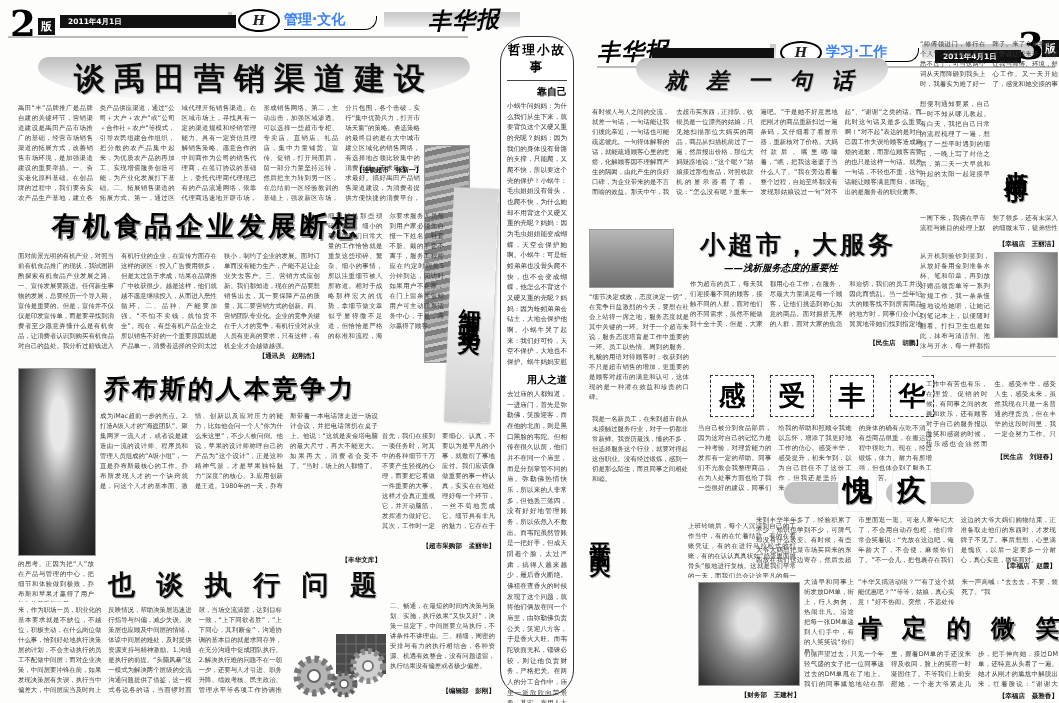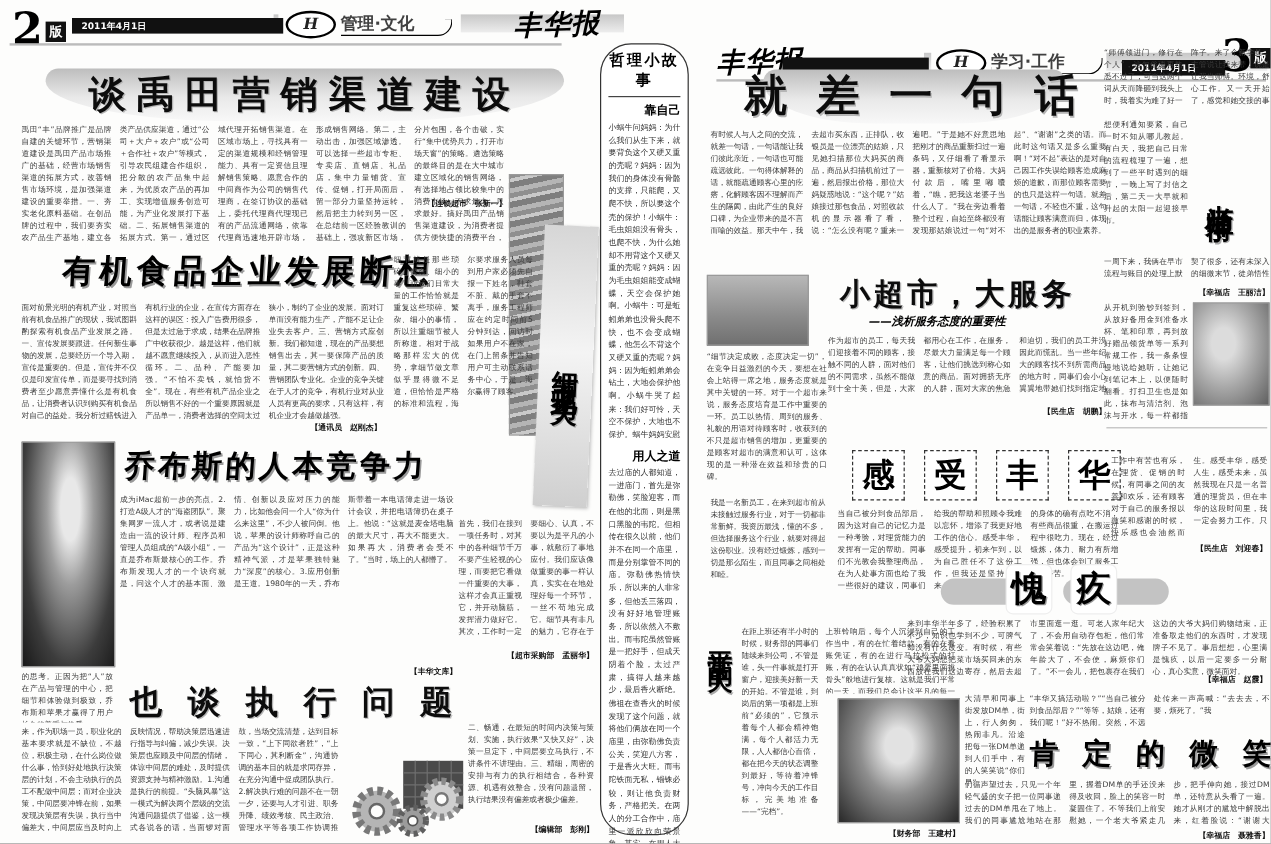--- a/index.html
+++ b/index.html
@@ -26,21 +26,21 @@
           transform:rotate(2.5deg);box-shadow:1px 1px 3px #bbb;
           display:flex;align-items:center;justify-content:center;}
   
   .blackbar{background:#111;}
   .datebar{color:#fff;font-size:7.5px;font-weight:700;display:flex;align-items:center;padding-left:8px;}
   .pg-num{font-size:37px;font-weight:900;font-family:"DejaVu Serif",serif;line-height:1;color:#000;}
   .pg-word{background:#111;color:#fff;font-size:11px;font-weight:700;width:17px;height:17px;
            display:flex;align-items:center;justify-content:center;}
   .masthead{font-family:"DejaVu Serif",serif;font-weight:900;font-style:italic;font-size:23px;
             color:#000;transform:rotate(-2deg);letter-spacing:1px;white-space:nowrap;}
-  .section-name{font-size:14px;font-weight:900;color:#404040;white-space:nowrap;}
+  .section-name{font-size:14px;font-weight:900;color:#3b82f6;white-space:nowrap;}
   .logo-ell{border:2px solid #000;border-radius:50%;background:#fff;
             display:flex;align-items:center;justify-content:center;
             font-family:"DejaVu Serif",serif;font-style:italic;font-weight:900;font-size:13px;}
   .bracket{border-bottom:1.5px solid #000;border-right:1.5px solid #000;border-bottom-right-radius:12px;}
   .grayband{background:linear-gradient(180deg,#c7c7c7,#ededed);}
   .rule{background:#bbb;height:2px;}
   
   .ph{box-shadow:0 0 0 1px #9a9a9a inset;}
   .ph-wheat{background:repeating-linear-gradient(168deg,#8f8f8f 0 4px,#c9c9c9 4px 7px,#7e7e7e 7px 12px,#b5b5b5 12px 16px);}
   .ph-jobs{background:radial-gradient(ellipse at 52% 30%,#e8e8e8 0 14%,#9c9c9c 34%,#3c3c3c 70%,#161616 100%);}
@@ -135,21 +135,21 @@
   <div class="abs" style="left:776px;top:38px;width:146px;height:26px;background:#fdfdfc;"></div>
   <div class="abs logo-ell" style="left:780px;top:41px;width:38px;height:19px;">H</div>
   <div class="abs section-name" style="left:826px;top:43px;">学习·工作</div>
   <div class="abs bracket" style="left:826px;top:48px;width:92px;height:13px;"></div>
   <div class="abs blackbar datebar" style="left:935px;top:50px;width:78px;height:13px;">2011年4月1日</div>
   <div class="abs pg-num" style="left:1018px;top:28px;">3</div>
   <div class="abs pg-word" style="left:1042px;top:40px;">版</div>
   <div class="abs rule" style="left:597px;top:66px;width:458px;"></div>
 
   <div class="abs banner" style="left:636px;top:58px;width:252px;height:45px;">
-    <span class="h-main" style="font-size:36px;letter-spacing:6px;">就 差 一 句 话</span>
+    <span class="h-main" style="font-size:22px;letter-spacing:6px;font-style:italic;">就 差 一 句 话</span>
   </div>
   <div class="abs bt c4" style="left:592px;top:108px;width:330px;height:118px;">有时候人与人之间的交流，就差一句话，一句话能让我们彼此亲近，一句话也可能疏远彼此。一句得体解释的话，就能疏通顾客心里的疙瘩，化解顾客因不理解而产生的隔阂，由此产生的良好口碑，为企业带来的是不言而喻的效益。那天中午，我去超市买东西，正排队，收银员是一位漂亮的姑娘，只见她扫描那位大妈买的商品，商品从扫描机前过了一遍，然后报出价格，那位大妈疑惑地说：“这个呢？”姑娘接过那包食品，对照收款机的显示器看了看，说：“怎么没有呢？重来一遍吧。”于是她不好意思地把刚才的商品重新扫过一遍条码，又仔细看了看显示器，重新核对了价格。大妈付款后，嘴里嘟囔着，“瞧，把我这老婆子当什么人了。”我在旁边看着整个过程，自始至终都没有发现那姑娘说过一句“对不起”、“谢谢”之类的话。而此时这句话又是多么重要啊！“对不起”表达的是对自己因工作失误给顾客造成麻烦的道歉，而那位顾客需要的也只是这样一句话。就差一句话，不轻也不重，这句话能让顾客满意而归，体现出的是服务者的职业素养。</div>
 
   <div class="abs ph ph-checkout" style="left:589px;top:229px;width:85px;height:59px;"></div>
   <div class="abs bt" style="left:589px;top:293px;width:100px;height:118px;">“细节决定成败，态度决定一切”，在竞争日益激烈的今天，要想在社会上站得一席之地，服务态度就是其中关键的一环。对于一个超市来说，服务态度培育是工作中重要的一环。员工以热情、周到的服务、礼貌的用语对待顾客时，收获到的不只是超市销售的增加，更重要的是顾客对超市的满意和认可，这体现的是一种潜在效益和珍贵的口碑。</div>
   <div class="abs h-main" style="left:700px;top:228px;font-size:25px;letter-spacing:3px;">小超市，大服务</div>
   <div class="abs subtitle" style="left:724px;top:262px;">——浅析服务态度的重要性</div>
   <div class="abs bt c3" style="left:690px;top:280px;width:232px;height:58px;">作为超市的员工，每天我们迎接着不同的顾客，接触不同的人群，面对他们的不同需求，虽然不能做到十全十美，但是，大家都用心在工作，在服务，尽最大力量满足每一个顾客，让他们挑选到称心如意的商品。面对拥挤无序的人群，面对大家的焦急和迫切，我们的员工并没因此而慌乱。当一些年纪大的顾客找不到所需商品的地方时，同事们会小心翼翼地带她们找到指定地点快速购买；当一些顾客因长时间等待而发生争辩时，我们的员工会走过去，善意而又平和地劝说他们耐心等待；当拥挤的人群杂乱无序时，我们会用热情的微笑和礼貌的态度让他们冷静下来，排队等候。主动热情，耐心周到，文明礼貌，尊重顾客，这简单的十六个字，我们用心去理解，用行动去体现。小超市，大服务，顾客的满意和认可，是我们不变的追求。</div>
   <div class="abs by" style="left:848px;top:339px;width:74px;">【民生店　胡鹏】</div>
 
@@ -172,24 +172,23 @@
   <div class="abs by" style="left:988px;top:453px;width:68px;">【民生店　刘迎春】</div>
 
   <div class="abs pill" style="left:784px;top:482px;width:88px;height:22px;"></div>
   <div class="abs pill" style="left:886px;top:482px;width:88px;height:22px;"></div>
   <div class="abs guilt-char" style="left:838px;top:470px;">愧</div>
   <div class="abs guilt-char" style="left:892px;top:470px;">疚</div>
   <div class="abs bt c3" style="left:756px;top:516px;width:300px;height:50px;">来到丰华半年多了，经验积累了不少，知识也学到不少，可脾气却没有什么改变。有时候，有些大爷大妈想把菜市场买回来的东西放在我们这边寄存，然后去超市里面逛一逛。可老人家年纪大了，不会用自动存包柜，他们常常会笑着说：“先放在这边吧，俺年龄大了，不会使，麻烦你们了。”不一会儿，把包裹存在我们这边的大爷大妈们购物结束，正准备取走他们的东西时，才发现牌子不见了。事后想想，心里满是愧疚，以后一定要多一分耐心，真心实意，微笑面对。</div>
   <div class="abs by" style="left:986px;top:562px;width:70px;">【幸福店　赵霞】</div>
 
   <div class="abs vtitle" style="left:586px;top:448px;width:28px;height:176px;font-size:21px;">平常的一天</div>
-  <div class="abs bt" style="left:618px;top:522px;width:64px;height:176px;">在距上班还有半小时的时候，财务部的同事们陆续来到公司，不管是谁，头一件事就是打开窗户，迎接美好新一天的开始。不管是谁，到岗后的第一项都是上班前“必须的”，它预示着每个人都会精神饱满，每个人都活力无限，人人都信心百倍，都在把今天的状态调整到最好，等待着冲锋号，冲向今天的工作目标，完美地准备——“完档”。</div>
   <div class="abs bt" style="left:688px;top:522px;width:108px;height:56px;">上班铃响后，每个人沉浸到自己的工作当中，有的在忙着结款，有的在看账凭证，有的在进行马拉松式的打账，有的在认认真真状如“鸡蛋里面挑骨头”般地进行复核。这就是我们平常的一天，而我们总会让这平凡的每一天有声有色，充满激情与欢乐。</div>
   <div class="abs ph ph-clerk" style="left:698px;top:582px;width:102px;height:104px;"></div>
   <div class="abs by" style="left:730px;top:691px;width:70px;">【财务部　王建村】</div>
 
   <div class="abs bt" style="left:804px;top:578px;width:50px;height:120px;">大清早和同事上街发放DM单，街上，行人匆匆，热闹非凡。沿途把每一张DM单递到人们手中，有的人笑笑说“你们早”。</div>
-  <div class="abs bt c2" style="left:858px;top:578px;width:200px;height:30px;">“丰华又搞活动啦？”“当自己被分到食品部后？”“等等，姑娘，还有我们呢！”好不热闹。突然，不远处传来一声高喊：“去去去，不要，烦死了。”我</div>
+  <div class="abs bt c2" style="left:858px;top:578px;width:200px;height:30px;">“丰华又搞活动啦？”“有了这个就能优惠吧？”“等等，姑娘，真心实意！”好不热闹。突然，不远处传来一声高喊：“去去去，不要，烦死了。”我</div>
   <div class="abs callig" style="left:858px;top:612px;font-size:24px;letter-spacing:6px;transform:skewX(-2deg);">肯 定 的 微 笑</div>
   <div class="abs bt c3" style="left:804px;top:650px;width:254px;height:42px;">们循声望过去，只见一个年轻气盛的女子把一位同事递过去的DM单甩在了地上。我们的同事尴尬地站在那里，握着DM单的手还没来得及收回，脸上的笑容一时凝固住了。不等我们上前安慰她，一个老大爷紧走几步，把手伸向她，接过DM单，还特意从头看了一遍。她才从刚才的尴尬中解脱出来，红着脸说：“谢谢大爷。”大爷也笑了，“大冷天的不容易，回头我让老伴也来看看。”同事也笑了，这一次，她笑得很开心。事后细细品味，也许大爷并不是真的需要这一份DM单，而是有一颗对我们工作充分理解和尊重的心，他的微笑让我们倍感温暖。其实，再多的委屈也不及顾客对我们的一个肯定的微笑……</div>
   <div class="abs by" style="left:984px;top:692px;width:74px;">【幸福店　聂雅香】</div>
 
 </div>
 
 </body></html>

